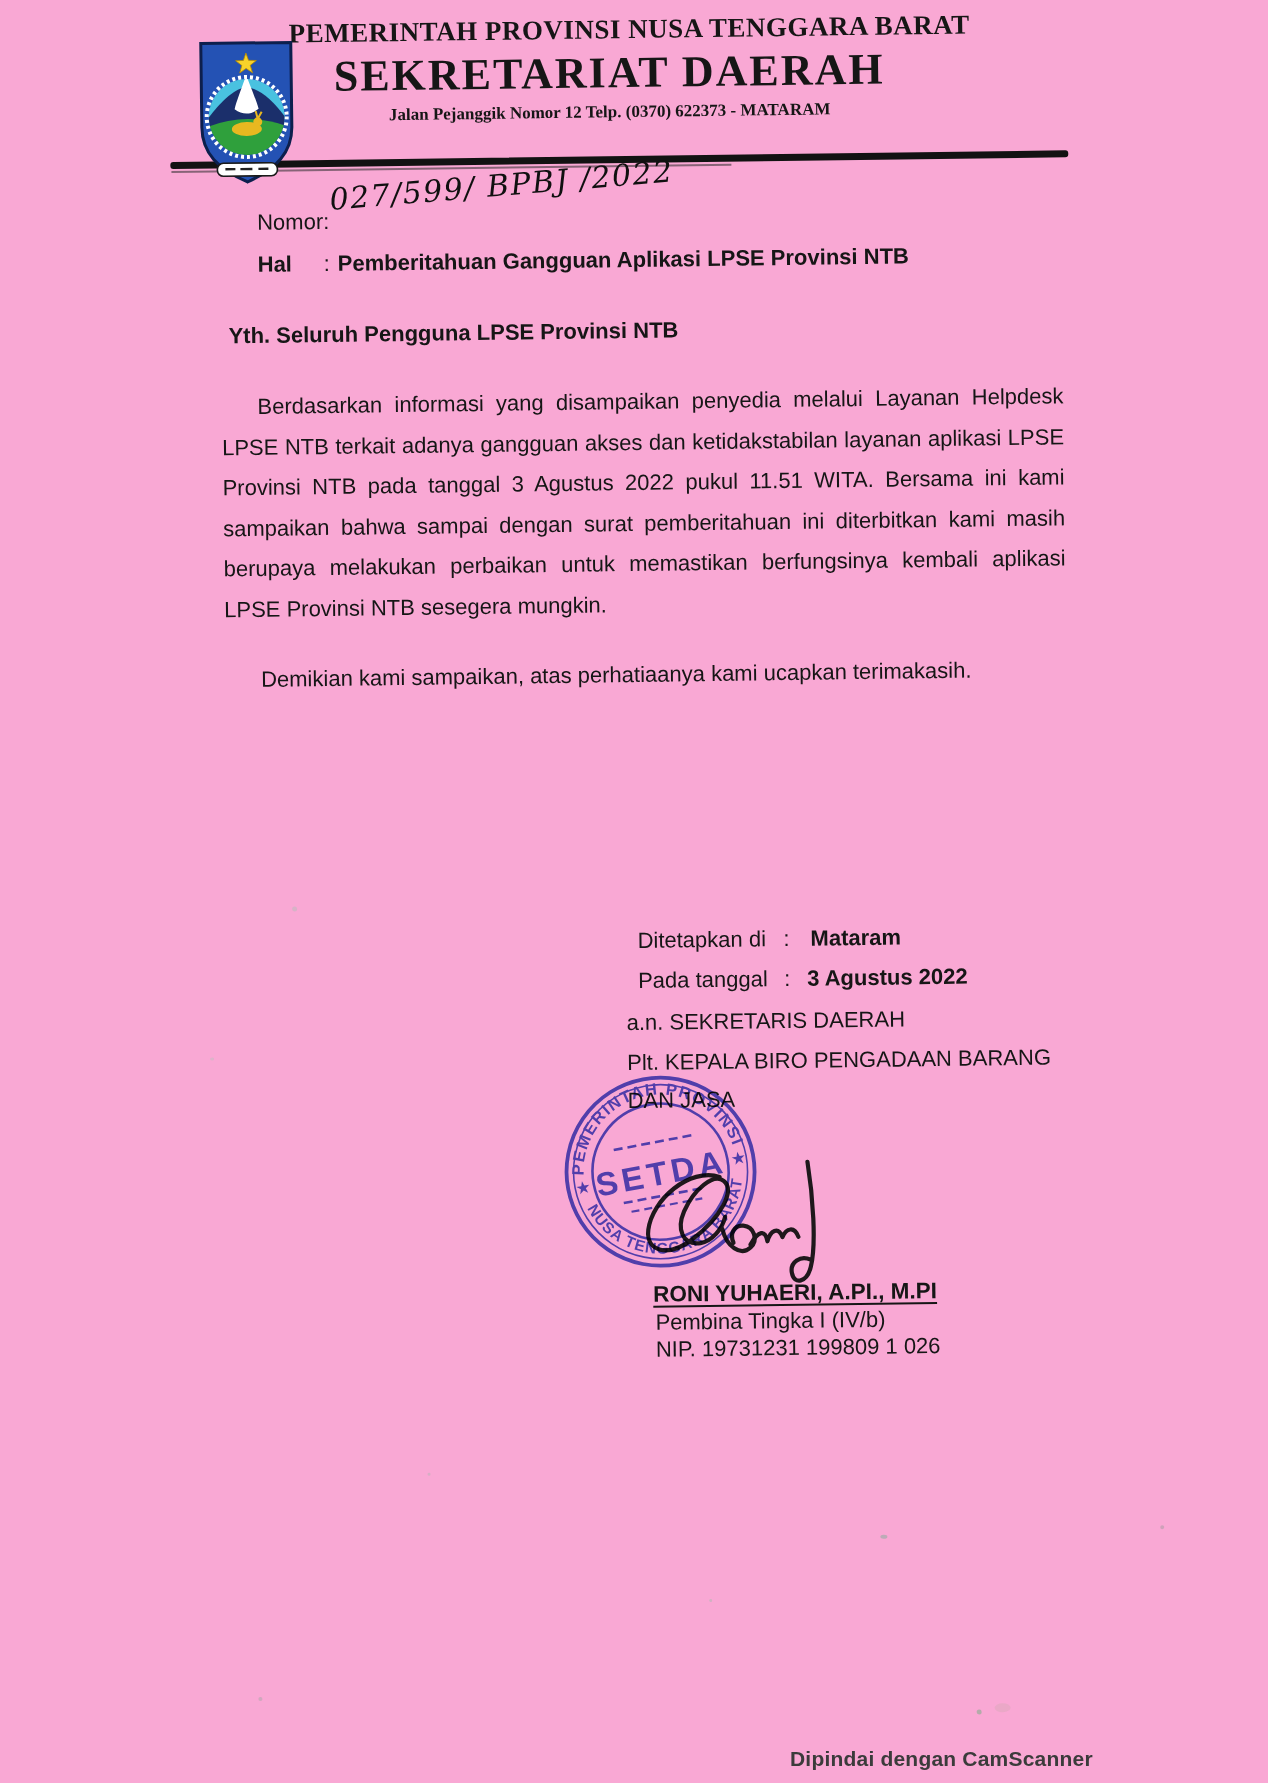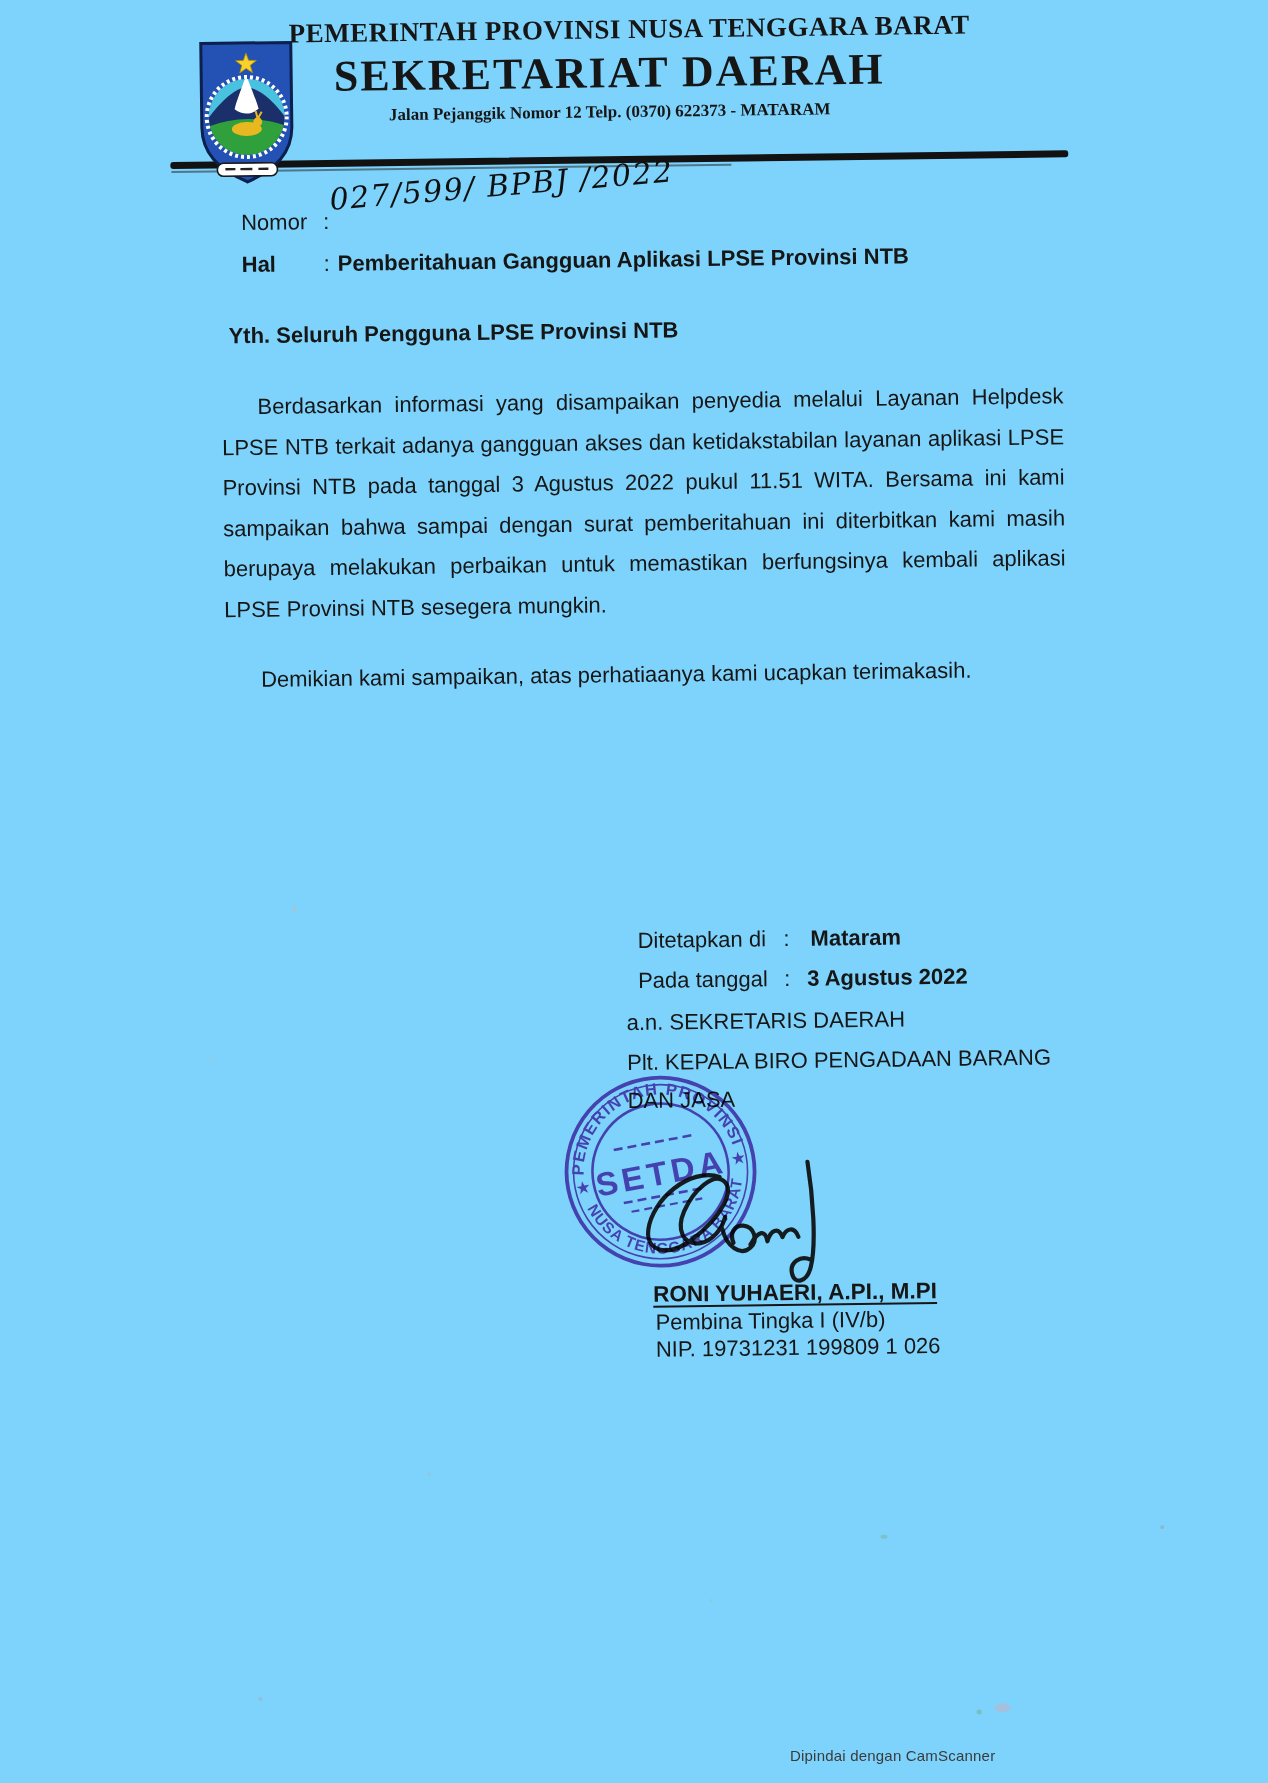--- a/index.html
+++ b/index.html
@@ -1,39 +1,39 @@
 <!DOCTYPE html>
 <html><head>
 <meta charset="utf-8">
 <style>
   html,body{margin:0;padding:0;background:#e8e8e8;}
   .page{
     position:relative;
     width:1268px;height:1783px;
-    background:#7dd3fc;
+    background:#f9a8d4;
     overflow:hidden;
     font-family:"Liberation Sans","DejaVu Sans",sans-serif;
     color:#161616;
   }
   .tilt{
     position:absolute;inset:0;
     transform:rotate(-0.75deg);
     transform-origin:634px 900px;
   }
   
   .logo{position:absolute;left:202px;top:30px;width:110px;height:150px;z-index:3;}
   .lh-text{position:absolute;left:300px;top:14px;width:640px;text-align:center;
     font-family:"Liberation Serif","DejaVu Serif",serif;font-weight:bold;}
   .lh-line1{font-size:27px;letter-spacing:0.5px;white-space:nowrap;}
   .lh-line2{font-size:44px;letter-spacing:2px;margin-top:2px;white-space:nowrap;}
   .lh-line3{font-size:17px;margin-top:4px;white-space:nowrap;}
   .rule{position:absolute;left:180px;top:156px;width:898px;height:7px;background:#121212;border-radius:3px;}
   .rule2{position:absolute;left:181px;top:165px;width:560px;height:2px;background:#2a2a2a;opacity:.55;}
   
-  .ref-label{position:absolute;font-size:22px;}
+  .ref-label{position:absolute;font-size:22px;margin-left:16px;}
   .ref-colon{position:absolute;font-size:22px;}
   .hand{
     position:absolute;left:340px;top:178px;
     font-family:"DejaVu Serif",serif;font-style:italic;font-weight:500;
     font-size:30px;letter-spacing:1.5px;color:#101010;
     transform:rotate(-4deg);transform-origin:left bottom;white-space:nowrap;
   }
   .hal-value{position:absolute;left:346px;top:247px;font-size:22px;font-weight:bold;white-space:nowrap;}
   .recipient{position:absolute;left:236px;top:318px;font-size:22px;font-weight:bold;white-space:nowrap;}
   
@@ -49,21 +49,21 @@
   .sig-name{position:absolute;left:648px;top:1282px;font-size:22.5px;font-weight:bold;
     text-decoration:underline;text-decoration-thickness:2px;text-underline-offset:4px;white-space:nowrap;z-index:7;}
   .sig-rank{position:absolute;left:650px;top:1310px;font-size:22px;white-space:nowrap;z-index:7;}
   .sig-nip{position:absolute;left:650px;top:1337px;font-size:22px;white-space:nowrap;z-index:7;}
   
   .stamp{position:absolute;left:551px;top:1066px;width:212px;height:212px;z-index:5;
     mix-blend-mode:multiply;opacity:.9;}
   .signature{position:absolute;left:608px;top:1138px;width:235px;height:175px;z-index:6;
     mix-blend-mode:multiply;}
   
-  .scan-note{position:absolute;left:790px;top:1747px;font-size:15px;font-weight:400;color:#3b3b3b;letter-spacing:.2px;}
+  .scan-note{position:absolute;left:790px;top:1747px;font-size:21px;font-weight:700;color:#3b3b3b;letter-spacing:.2px;}
   
   .speck{position:absolute;border-radius:50%;}
   .sp1{left:872px;top:1538px;width:7px;height:4px;background:#7fae9a;opacity:.5;}
   .sp2{left:984px;top:1708px;width:16px;height:9px;background:#d8a8b8;opacity:.45;}
   .sp3{left:966px;top:1714px;width:5px;height:5px;background:#6fae7f;opacity:.5;}
   .sp4{left:292px;top:902px;width:5px;height:5px;background:#bbbbbb;opacity:.55;}
   .sp5{left:1152px;top:1532px;width:4px;height:4px;background:#999999;opacity:.45;}
   .sp6{left:248px;top:1692px;width:4px;height:4px;background:#a8a8a8;opacity:.5;}
   .sp7{left:420px;top:1470px;width:3px;height:3px;background:#b5b5b5;opacity:.5;}
   .sp8{left:700px;top:1600px;width:3px;height:3px;background:#9fbfae;opacity:.45;}

